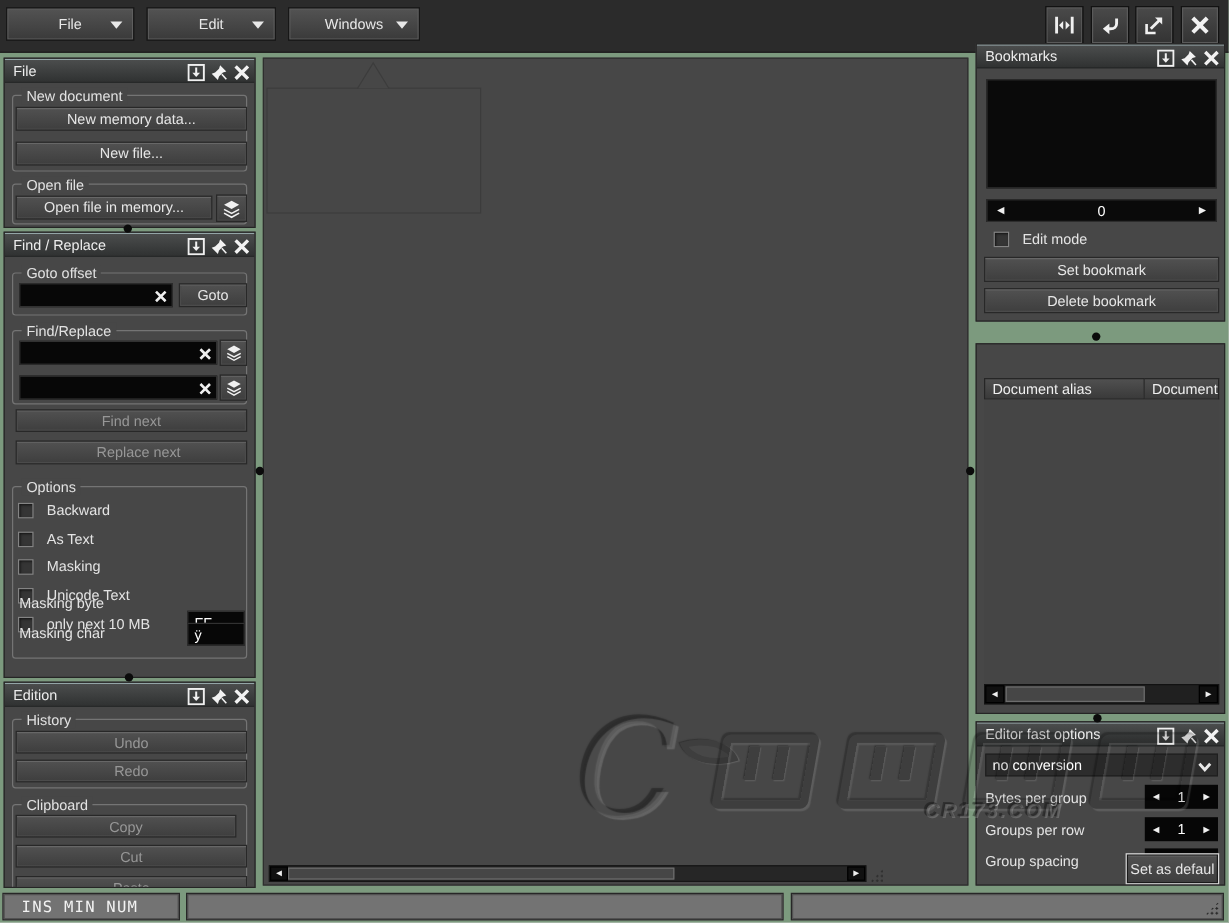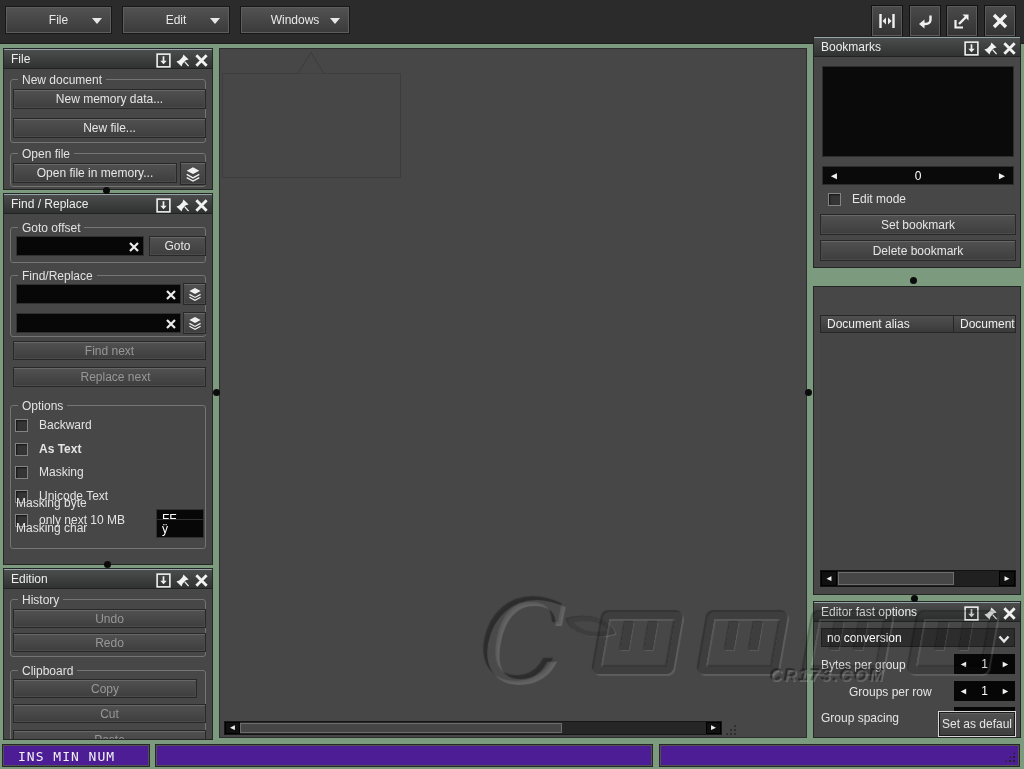--- a/index.html
+++ b/index.html
@@ -29,21 +29,21 @@
   .spin{position:absolute;background:#060606;color:#fff;display:flex;align-items:center;justify-content:space-between;padding:0 5px;box-sizing:border-box;}
   .gly{font-size:9px;color:#f0f0f0;line-height:1;}
   .dot{position:absolute;width:7px;height:7px;border-radius:50%;background:#0b0b0b;z-index:40;}
 
   
   .sbtn{position:absolute;top:0;bottom:0;background:#101010;border:1px solid #000;display:flex;align-items:center;justify-content:center;box-sizing:border-box;}
   .sthumb{position:absolute;top:1px;bottom:1px;background:#464646;border:1px solid #6d6d6d;box-sizing:border-box;}
   .grip{position:absolute;background-image:radial-gradient(#242424 36%,transparent 40%);background-size:4px 4px;clip-path:polygon(100% 0,100% 100%,0 100%);}
 
   
-  .sbox{position:absolute;top:744px;height:23px;background:#4c1d95;border:1px solid #272727;box-shadow:inset 0 0 0 1px #525252;box-sizing:border-box;}
+  .sbox{position:absolute;top:744px;height:23px;background:#737373;border:1px solid #272727;box-shadow:inset 0 0 0 1px #525252;box-sizing:border-box;}
 
   
   .dhead{position:absolute;height:18px;background:linear-gradient(#505050,#3a3a3a);border:1px solid #262626;color:#efefef;display:flex;align-items:center;padding-left:6px;box-sizing:border-box;overflow:hidden;white-space:nowrap;}
 
   
   .wm{position:absolute;left:478px;top:590px;width:545px;height:145px;pointer-events:none;z-index:60;}
   .wm-c{position:absolute;left:2px;top:-4px;font-family:"DejaVu Serif",serif;font-style:italic;font-size:112px;line-height:1;color:rgba(25,25,25,0.10);text-shadow:2px 2px 1px rgba(205,205,205,0.22),-2px -2px 1px rgba(0,0,0,0.35);}
   .wm-leaf{position:absolute;left:92px;top:22px;width:32px;height:19px;border:5px solid rgba(20,20,20,0.16);border-radius:0 100% 0 100%;transform:rotate(-18deg);box-shadow:1px 1px 1px rgba(205,205,205,0.2),-1px -1px 1px rgba(0,0,0,0.3);}
   .wm-g{position:absolute;top:22px;width:80px;height:62px;border:7px solid rgba(18,18,18,0.16);border-radius:6px;transform:skewX(-10deg);box-shadow:2px 2px 1px rgba(200,200,200,0.18),-2px -2px 1px rgba(5,5,5,0.28),inset 2px 2px 1px rgba(200,200,200,0.14),inset -2px -2px 1px rgba(5,5,5,0.22);box-sizing:border-box;}
   .wm-g i{position:absolute;top:3px;width:9px;height:28px;background:rgba(18,18,18,0.16);box-shadow:1px 1px 1px rgba(200,200,200,0.16),-1px -1px 1px rgba(5,5,5,0.24);}
@@ -200,21 +200,21 @@
     </div>
 
     <div class="btn dis" style="left:9px;top:147px;width:193px;height:19px;">Find next</div>
     <div class="btn dis" style="left:9px;top:173px;width:193px;height:20px;padding-left:12px;">Replace next</div>
 
     <div class="group" style="left:6px;top:211px;width:196px;height:144px;"></div>
     <span class="glabel" style="left:14px;top:205px;">Options</span>
     <span class="cb" style="left:11px;top:225px;"></span>
     <span class="lbl" style="left:35px;top:224px;">Backward</span>
     <span class="cb" style="left:11px;top:249px;"></span>
-    <span class="lbl" style="left:35px;top:248px;font-weight:bold;">As Text</span>
+    <span class="lbl" style="left:35px;top:248px;">As Text</span>
     <span class="cb" style="left:11px;top:272px;"></span>
     <span class="lbl" style="left:35px;top:271px;">Masking</span>
     <span class="cb" style="left:11px;top:296px;"></span>
     <span class="lbl" style="left:35px;top:295px;">Unicode Text</span>
     <span class="cb" style="left:11px;top:320px;"></span>
     <span class="lbl" style="left:35px;top:319px;">only next 10 MB</span>
     <span class="lbl" style="left:12px;top:302px;">Masking byte</span>
     <div class="input" style="left:152px;top:315px;width:48px;height:19px;">
       <span>FF</span>
     </div>
@@ -357,21 +357,21 @@
       <span style="position:absolute;right:4px;top:4px;"><svg width="12" height="10" viewBox="0 0 12 10">
             <path d="M1.5 2.5L6 7.5l4.5-5" stroke="#e8e8e8" stroke-width="2.4" fill="none"></path>
           </svg></span>
     </div>
     <span class="lbl" style="left:7px;top:56px;">Bytes per group</span>
     <div class="spin" style="left:140px;top:52px;width:61px;height:20px;">
       <span class="gly">◄</span>
       <span>1</span>
       <span class="gly">►</span>
     </div>
-    <span class="lbl" style="left:7px;top:83px;margin-left:28px;">Groups per row</span>
+    <span class="lbl" style="left:7px;top:83px;">Groups per row</span>
     <div class="spin" style="left:140px;top:79px;width:61px;height:20px;">
       <span class="gly">◄</span>
       <span>1</span>
       <span class="gly">►</span>
     </div>
     <span class="lbl" style="left:7px;top:109px;">Group spacing</span>
     <div class="spin" style="left:140px;top:105px;width:61px;height:20px;">
       <span></span>
     </div>
     <div class="btn" style="left:124px;top:109px;width:78px;height:26px;border:1px solid #d6d6d6;box-shadow:inset 0 0 0 1px #1a1a1a, inset 0 2px 0 #606060;z-index:5;">Set as defaul</div>

